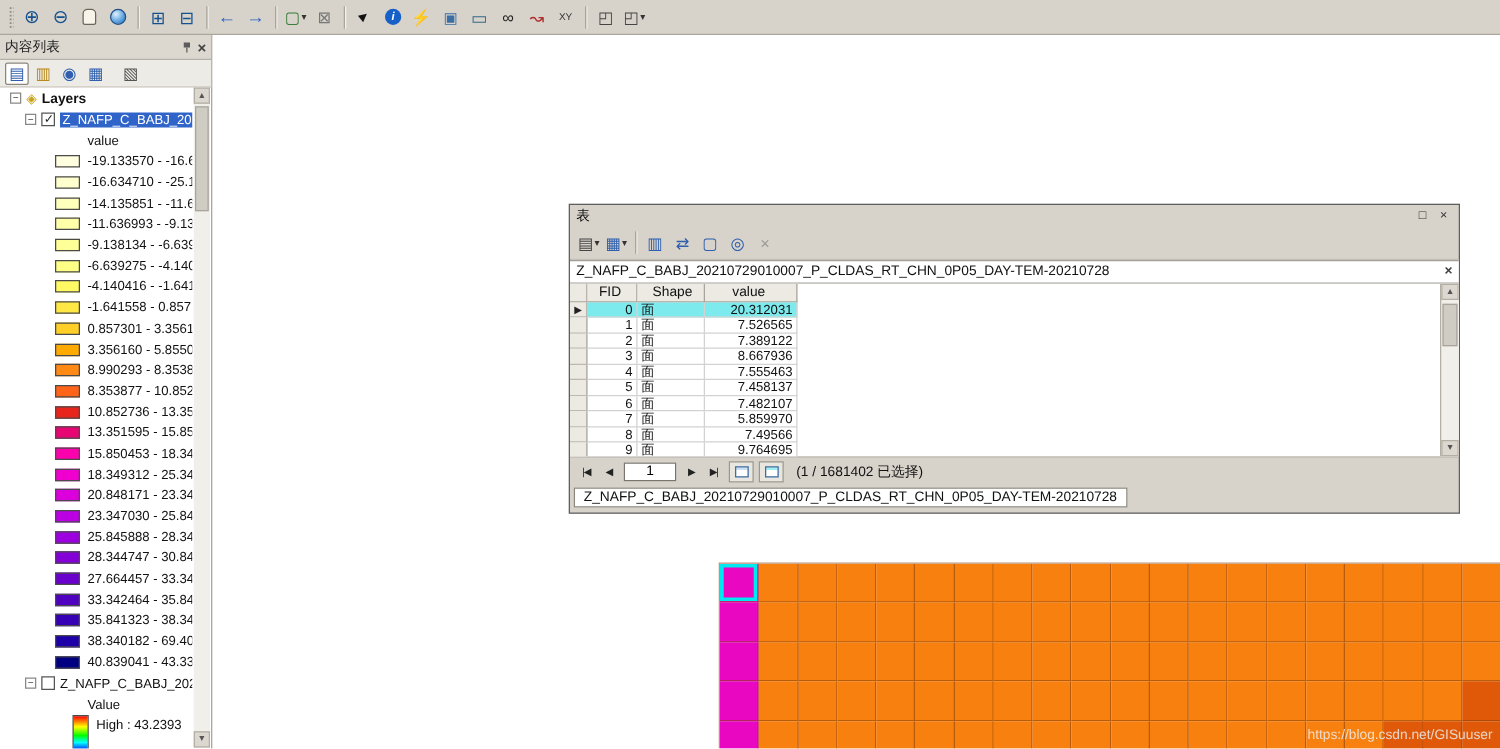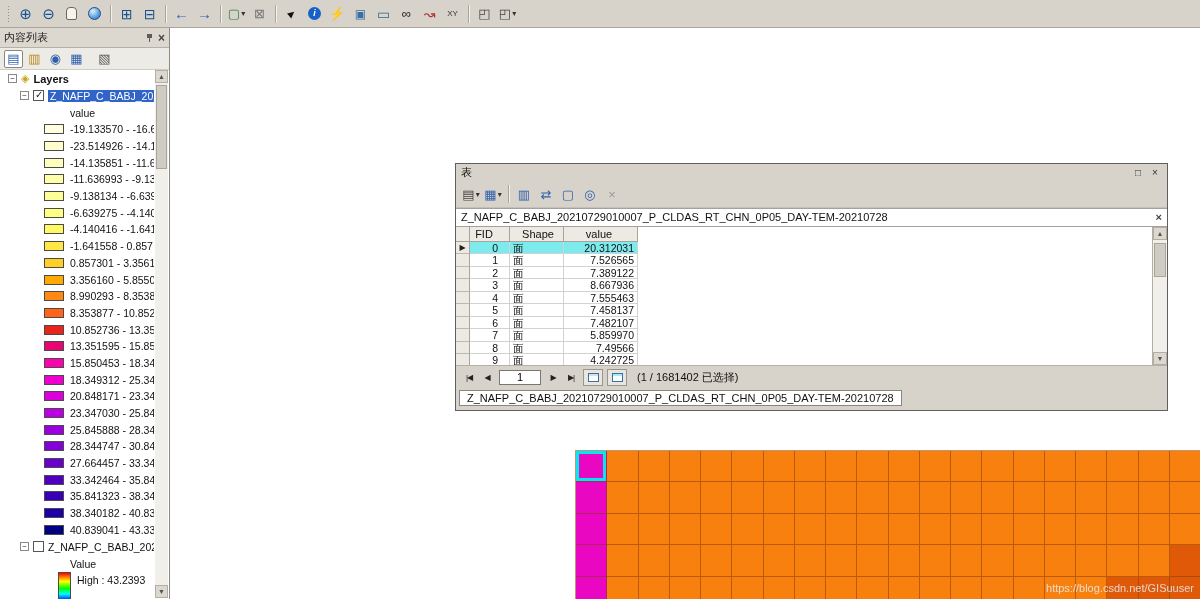--- a/index.html
+++ b/index.html
@@ -98,21 +98,21 @@
   .tw-gridwrap { position:relative; height:140px; background:#fff; overflow:hidden; }
   .t-table { position:absolute; left:0; top:0; }
   .t-row { display:flex; height:12.5px; background:#fff; }
   .t-row.t-head { height:15px; }
   .t-cell { border-right:1px solid #d2d2d2; border-bottom:1px solid #d2d2d2; font-size:10.5px;
     line-height:12px; overflow:hidden; white-space:nowrap; }
   .t-head .t-cell { background:#eceae3; border-right:1px solid #a8a49b; border-bottom:1px solid #a8a49b;
     text-align:center; line-height:14px; font-size:11px; }
   .t-c-sel { width:14px; flex:none; background:#eceae3; border-right:1px solid #a8a49b;
     border-bottom:1px solid #bdb9b0; text-align:center; font-size:8px; line-height:12px; color:#222; }
-  .t-c0 { width:40px; flex:none; text-align:right; padding-right:11px; }
+  .t-c0 { width:40px; flex:none; text-align:right; padding-right:3px; }
   .t-c1 { width:54px; flex:none; text-align:left; padding-left:3px; }
   .t-c2 { width:74px; flex:none; text-align:right; padding-right:3px; }
   .t-row.t-selected .t-c0, .t-row.t-selected .t-c1, .t-row.t-selected .t-c2 { background:#7deaed; }
   .tw-vscroll { right:0; top:0; bottom:0; width:15px; border-left:1px solid #b3afa5; }
   .tw-thumb { top:16px; height:34px; }
   .tw-nav { height:23px; border-top:1px solid #b5b1a8; display:flex; align-items:center; padding:0 5px; gap:2px; }
   .nav-btn { display:inline-block; min-width:16px; height:15px; text-align:center; font-size:8px;
     line-height:15px; color:#222; letter-spacing:-1px; }
   .rec-input { width:42px; height:15px; border:1px solid #7a766d; font-size:11px; text-align:center;
     font-family:"Liberation Sans", sans-serif; background:#fff; margin:0 2px; }
@@ -249,21 +249,21 @@
         <span>value</span>
       </div>
 
       <div class="legend-list">
           <div class="legend-row">
             <span class="legend-swatch" style="background: rgb(255, 255, 224);"></span>
             <span class="legend-label">-19.133570 - -16.6</span>
           </div>
           <div class="legend-row">
             <span class="legend-swatch" style="background: rgb(255, 255, 206);"></span>
-            <span class="legend-label">-23.514926 - -14.1</span>
+            <span class="legend-label">-16.634710 - -25.1</span>
           </div>
           <div class="legend-row">
             <span class="legend-swatch" style="background: rgb(255, 255, 188);"></span>
             <span class="legend-label">-14.135851 - -11.6</span>
           </div>
           <div class="legend-row">
             <span class="legend-swatch" style="background: rgb(255, 255, 170);"></span>
             <span class="legend-label">-11.636993 - -9.13</span>
           </div>
           <div class="legend-row">
@@ -337,21 +337,21 @@
           <div class="legend-row">
             <span class="legend-swatch" style="background: rgb(80, 0, 192);"></span>
             <span class="legend-label">33.342464 - 35.84</span>
           </div>
           <div class="legend-row">
             <span class="legend-swatch" style="background: rgb(55, 0, 180);"></span>
             <span class="legend-label">35.841323 - 38.34</span>
           </div>
           <div class="legend-row">
             <span class="legend-swatch" style="background: rgb(29, 0, 168);"></span>
-            <span class="legend-label">38.340182 - 40.83</span>
+            <span class="legend-label">38.340182 - 69.40</span>
           </div>
           <div class="legend-row">
             <span class="legend-swatch" style="background: rgb(0, 0, 128);"></span>
             <span class="legend-label">40.839041 - 43.33</span>
           </div>
         </div>
 
       <div class="tree-row row-layer">
         <span class="expander">−</span>
         <span class="checkbox"></span>
@@ -474,21 +474,21 @@
             <div class="t-row">
               <div class="t-cell t-c-sel"></div>
               <div class="t-cell t-c0">8</div>
               <div class="t-cell t-c1">面</div>
               <div class="t-cell t-c2">7.49566</div>
             </div>
             <div class="t-row">
               <div class="t-cell t-c-sel"></div>
               <div class="t-cell t-c0">9</div>
               <div class="t-cell t-c1">面</div>
-              <div class="t-cell t-c2">4.242725</div>
+              <div class="t-cell t-c2">9.764695</div>
             </div>
           </div>
         <div class="vscroll tw-vscroll">
           <span class="scroll-arrow sa-up">▲</span>
           <span class="scroll-thumb tw-thumb"></span>
           <span class="scroll-arrow sa-down">▼</span>
         </div>
       </div>
       <div class="tw-nav">
         <span class="nav-btn">|◀</span>

